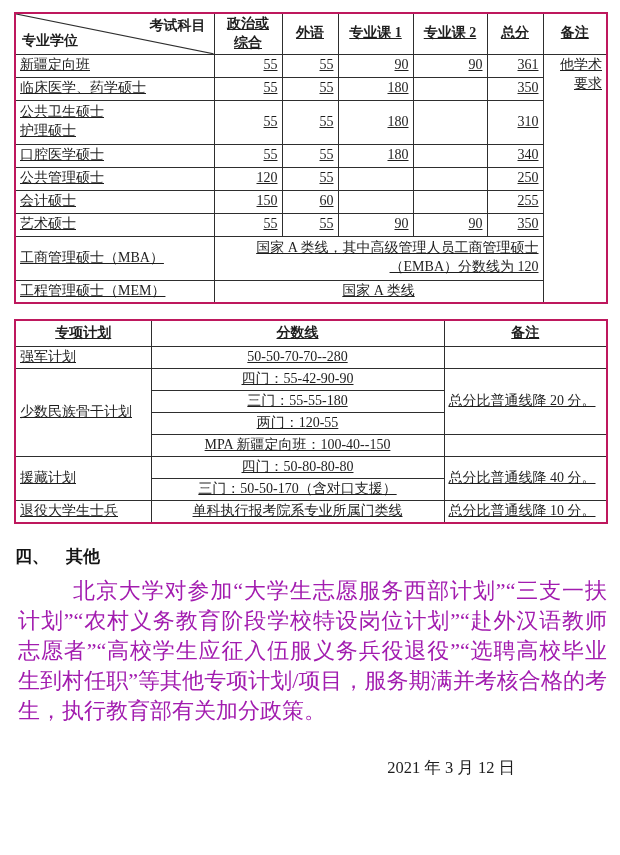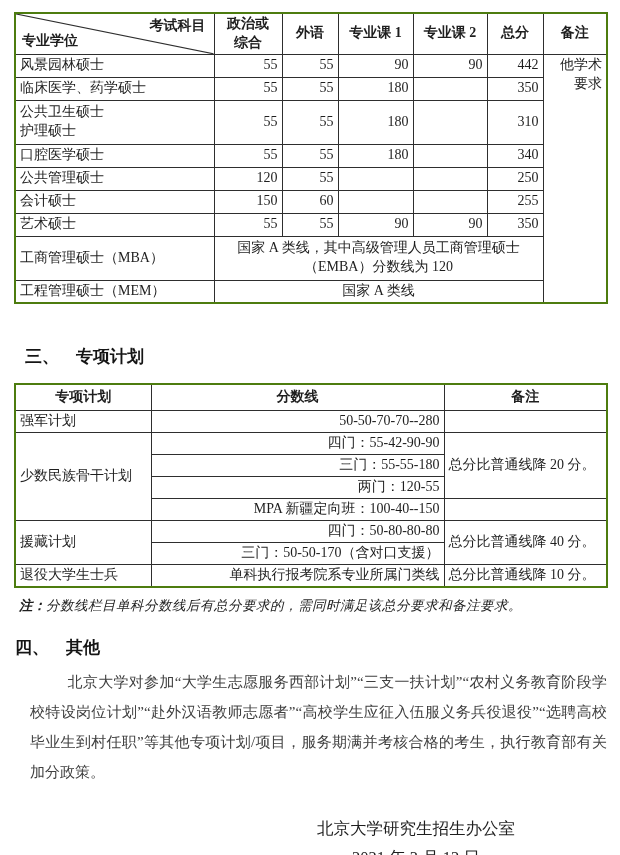--- a/index.html
+++ b/index.html
@@ -3,58 +3,58 @@
 <meta charset="utf-8">
 <style>
   html,body{margin:0;padding:0;}
   body{
     width:620px;height:855px;overflow:hidden;background:#ffffff;
     font-family:"Liberation Serif","DejaVu Serif",serif;color:#1e1e1e;
   }
   .page{padding:12px 13px 0 14px;}
 
   table{border-collapse:collapse;table-layout:fixed;}
-  .t1,.t2{border:2px solid #4d7c0f;}
+  .t1,.t2{border:2px solid #be185d;text-decoration:underline;}
   .t1 th,.t1 td,.t2 th,.t2 td{
     border:1px solid #2e2e2e;font-size:14px;line-height:1.35;
     padding:1px 4px;overflow:hidden;
   }
   .t1{width:593px;}
   .t2{width:592px;margin-top:0;}
   th{font-weight:bold;text-align:center;}
   td{font-weight:normal;}
 
   .h40{height:40px;}.h23{height:23px;}.h44{height:44px;margin-top:44px;}
   .g26{height:26px;}.g22{height:22px;}
 
   .name{text-align:left;padding-left:6px;}
   .num{text-align:right;}
   .pre{white-space:pre-line;}
-  .span-left{text-align:center;padding-left:8px;}
+  .span-left{text-align:right;padding-left:8px;}
   .span-center{text-align:center;}
   .remark-merged{text-align:right;vertical-align:top;padding-top:4px;}
-  .score{text-align:right;padding-left:9px;}
+  .score{text-align:center;padding-left:9px;}
   .remark{text-align:left;padding-left:12px;}
 
   .corner{position:relative;padding:0;}
   .corner svg{position:absolute;left:0;top:0;width:100%;height:100%;}
   .corner-top{position:absolute;top:3px;right:8px;font-weight:bold;}
   .corner-bottom{position:absolute;bottom:3px;left:6px;font-weight:bold;}
 
   .sec-heading{font-size:17px;font-weight:bold;color:#151515;}
   .h3-heading{margin:41px 0 0 11px;}
   .h4-heading{margin:21px 0 0 1px;}
 
   .note-line{margin:9px 0 0 5px;font-size:13.5px;}
   .note-label{font-weight:bold;font-style:italic;}
   .note-text{font-style:italic;letter-spacing:0.5px;}
 
   .body-para{
-    margin:8px 0 0 16px;font-size:15px;line-height:30px;
-    text-align:justify;text-indent:2.5em;color:#404040;
+    margin:8px 0 0 4px;font-size:22px;line-height:30px;
+    text-align:justify;text-indent:2.5em;color:#a21caf;
   }
 
   .sig-wrap{margin-top:27px;text-align:right;padding-right:92px;}
   .sig-block{display:inline-block;text-align:center;font-size:16.5px;line-height:29px;}
 </style>
 </head>
 <body>
 
 <div class="page">
 
@@ -79,26 +79,26 @@
       </th>
       <th class="pre">政治或
 综合</th>
       <th>外语</th>
       <th>专业课 1</th>
       <th>专业课 2</th>
       <th>总分</th>
       <th>备注</th>
     </tr>
     <tr class="h23">
-      <td class="name">风景园林硕士</td>
-      <td class="num">55</td>
-      <td class="num">55</td>
-      <td class="num">90</td>
-      <td class="num">90</td>
-      <td class="num">442</td>
+      <td class="name">新疆定向班</td>
+      <td class="num">55</td>
+      <td class="num">55</td>
+      <td class="num">90</td>
+      <td class="num">90</td>
+      <td class="num">361</td>
       <td class="remark-merged pre" rowspan="9">他学术
 要求</td>
     </tr>
     <tr class="h23">
       <td class="name">临床医学、药学硕士</td>
       <td class="num">55</td>
       <td class="num">55</td>
       <td class="num">180</td>
       <td class="num"></td>
       <td class="num">350</td>
@@ -149,21 +149,20 @@
       <td class="span-left pre" colspan="5">国家 A 类线，其中高级管理人员工商管理硕士
 （EMBA）分数线为 120</td>
     </tr>
     <tr class="h23">
       <td class="name">工程管理硕士（MEM）</td>
       <td class="span-center" colspan="5">国家 A 类线</td>
     </tr>
   </tbody>
     </table>
 
-  <div class="sec-heading h3-heading">三、　专项计划</div>
 
   <table class="t2" style="margin-top:15px;">
     <colgroup>
       <col style="width:136px">
         <col style="width:293px">
         <col style="width:163px">
     </colgroup>
     <tbody>
         <tr class="g26">
       <th>专项计划</th>
@@ -199,27 +198,23 @@
       <td class="score">三门：50-50-170（含对口支援）</td>
     </tr>
     <tr class="g22">
       <td class="name">退役大学生士兵</td>
       <td class="score">单科执行报考院系专业所属门类线</td>
       <td class="remark">总分比普通线降 10 分。</td>
     </tr>
   </tbody>
     </table>
 
-  <div class="note-line">
-    <span class="note-label">注：</span><span class="note-text">分数线栏目单科分数线后有总分要求的，需同时满足该总分要求和备注要求。</span>
-  </div>
 
   <div class="sec-heading h4-heading">四、　其他</div>
   <p class="body-para">北京大学对参加“大学生志愿服务西部计划”“三支一扶计划”“农村义务教育阶段学校特设岗位计划”“赴外汉语教师志愿者”“高校学生应征入伍服义务兵役退役”“选聘高校毕业生到村任职”等其他专项计划/项目，服务期满并考核合格的考生，执行教育部有关加分政策。</p>
 
   <div class="sig-wrap">
     <div class="sig-block">
-      <div>北京大学研究生招生办公室</div>
       <div>2021 年 3 月 12 日</div>
     </div>
   </div>
 
 </div>
 
 </body></html>

